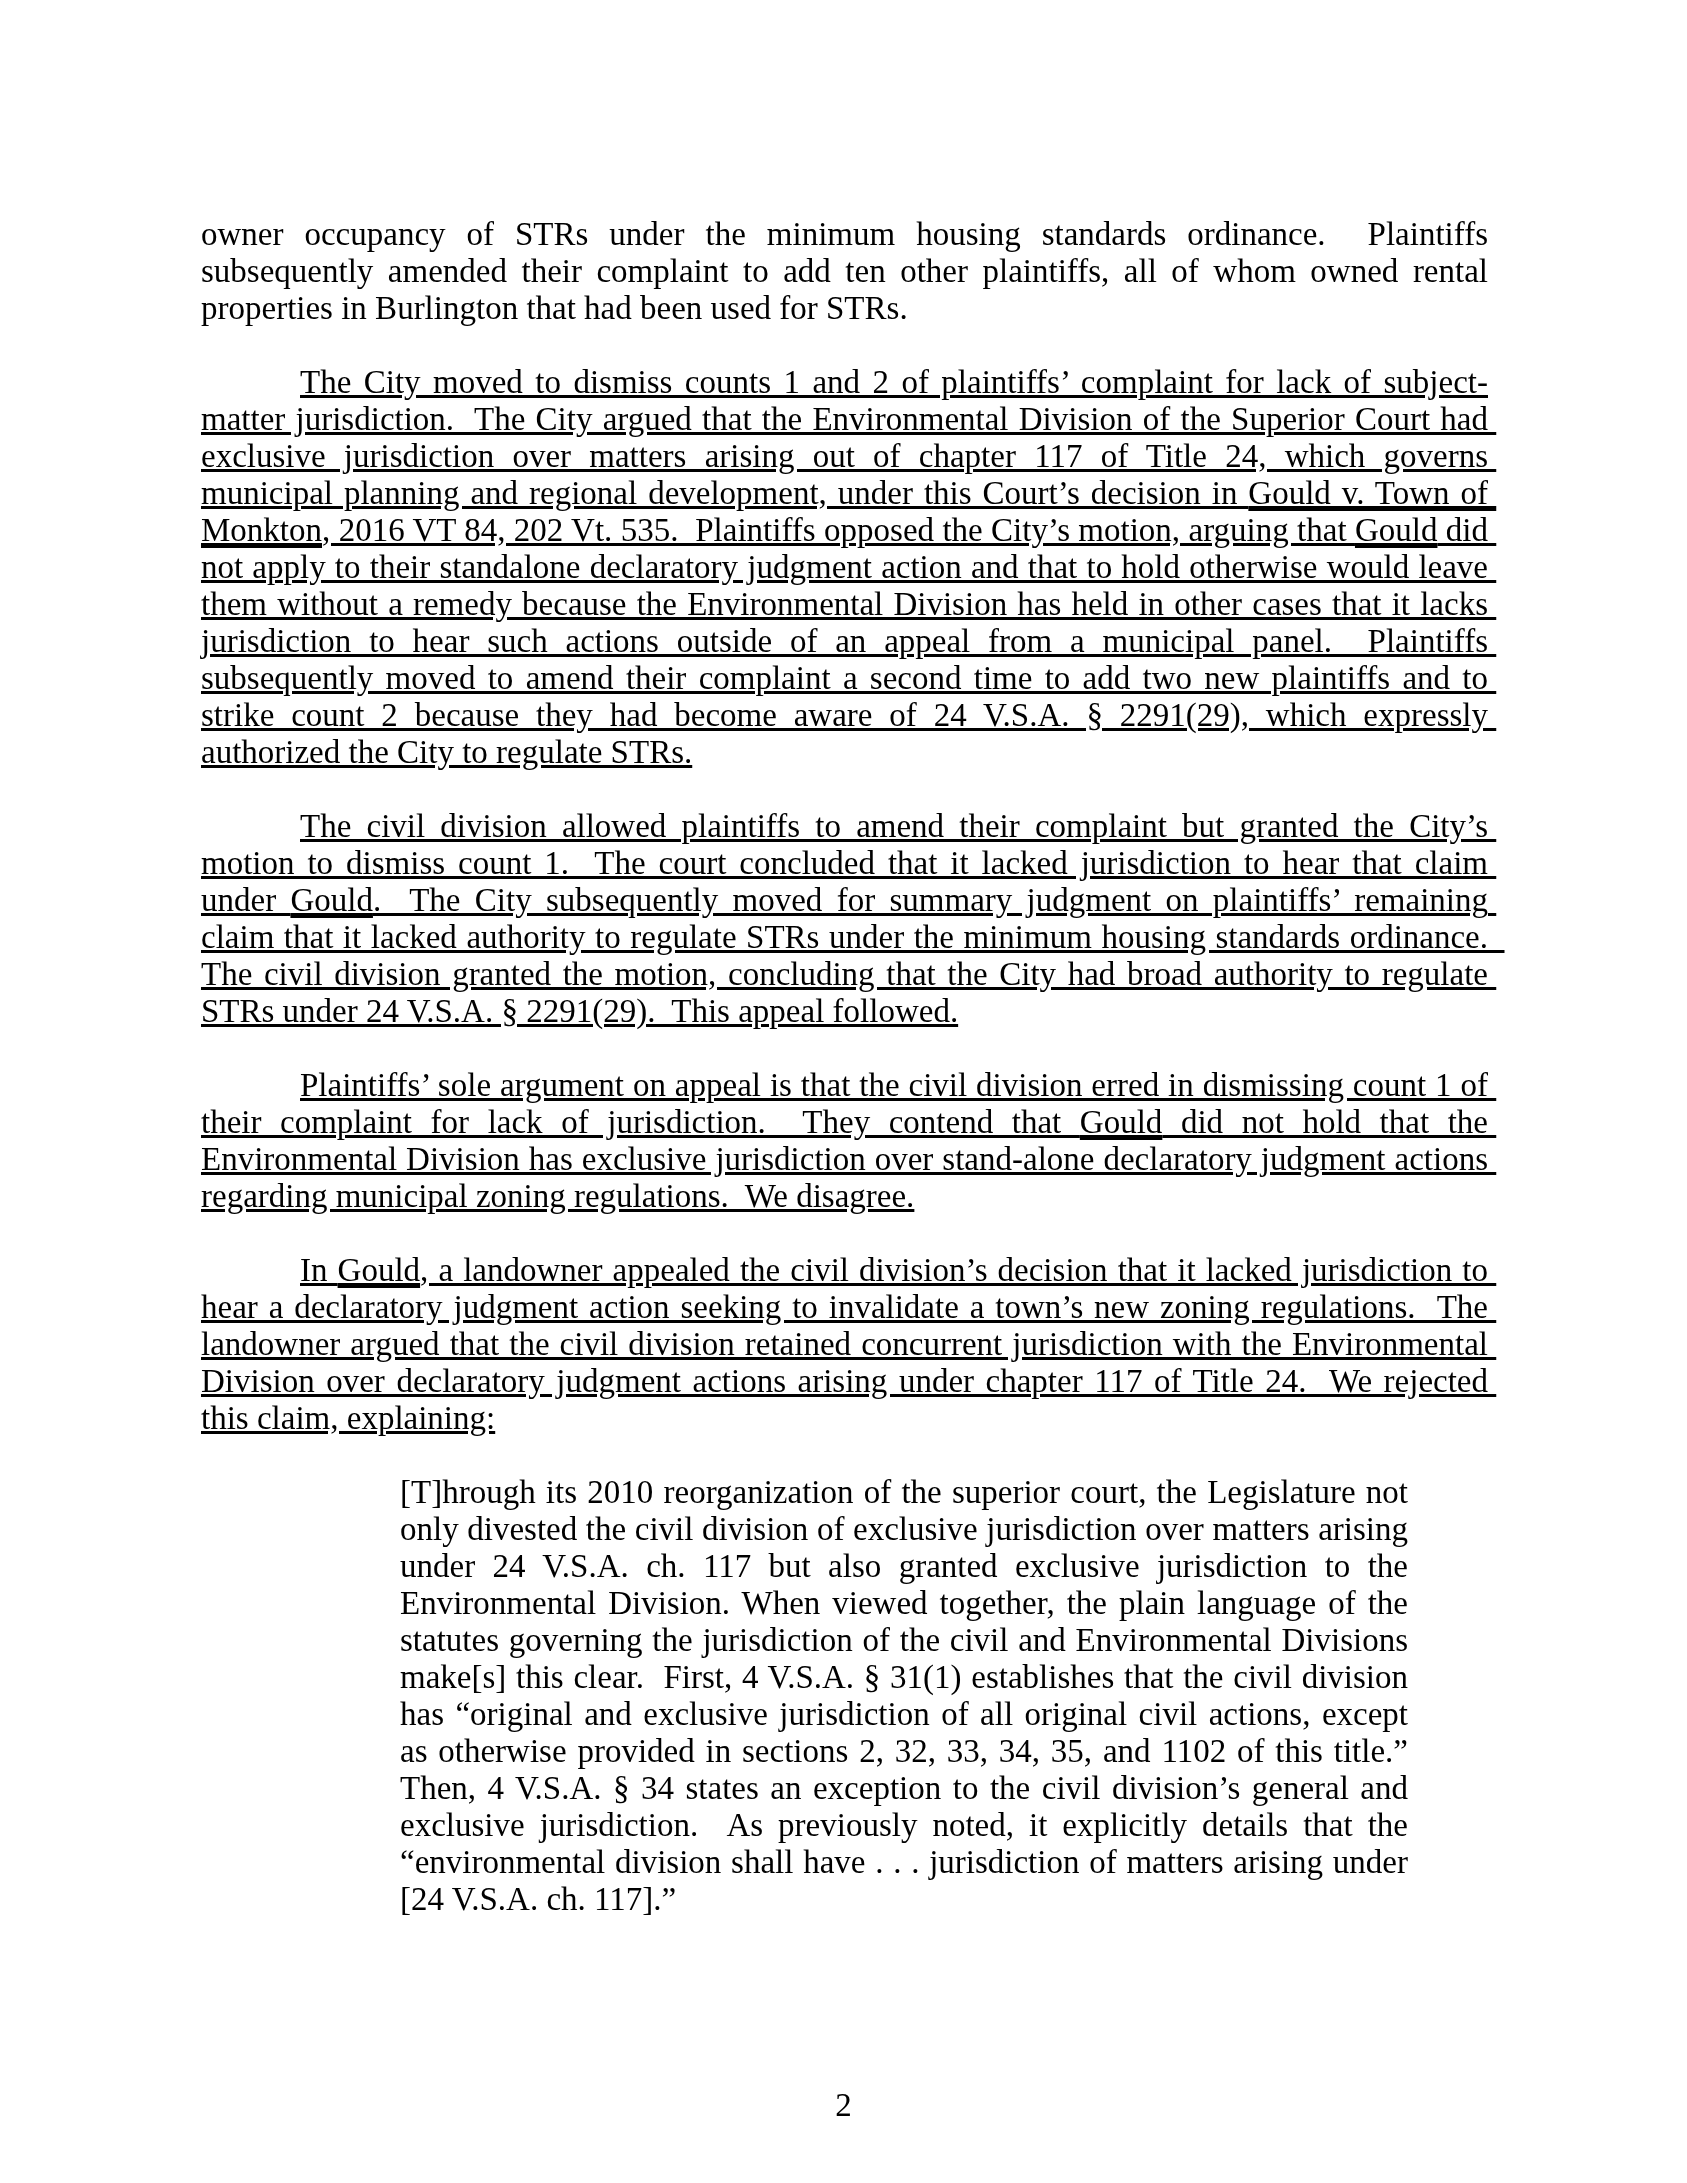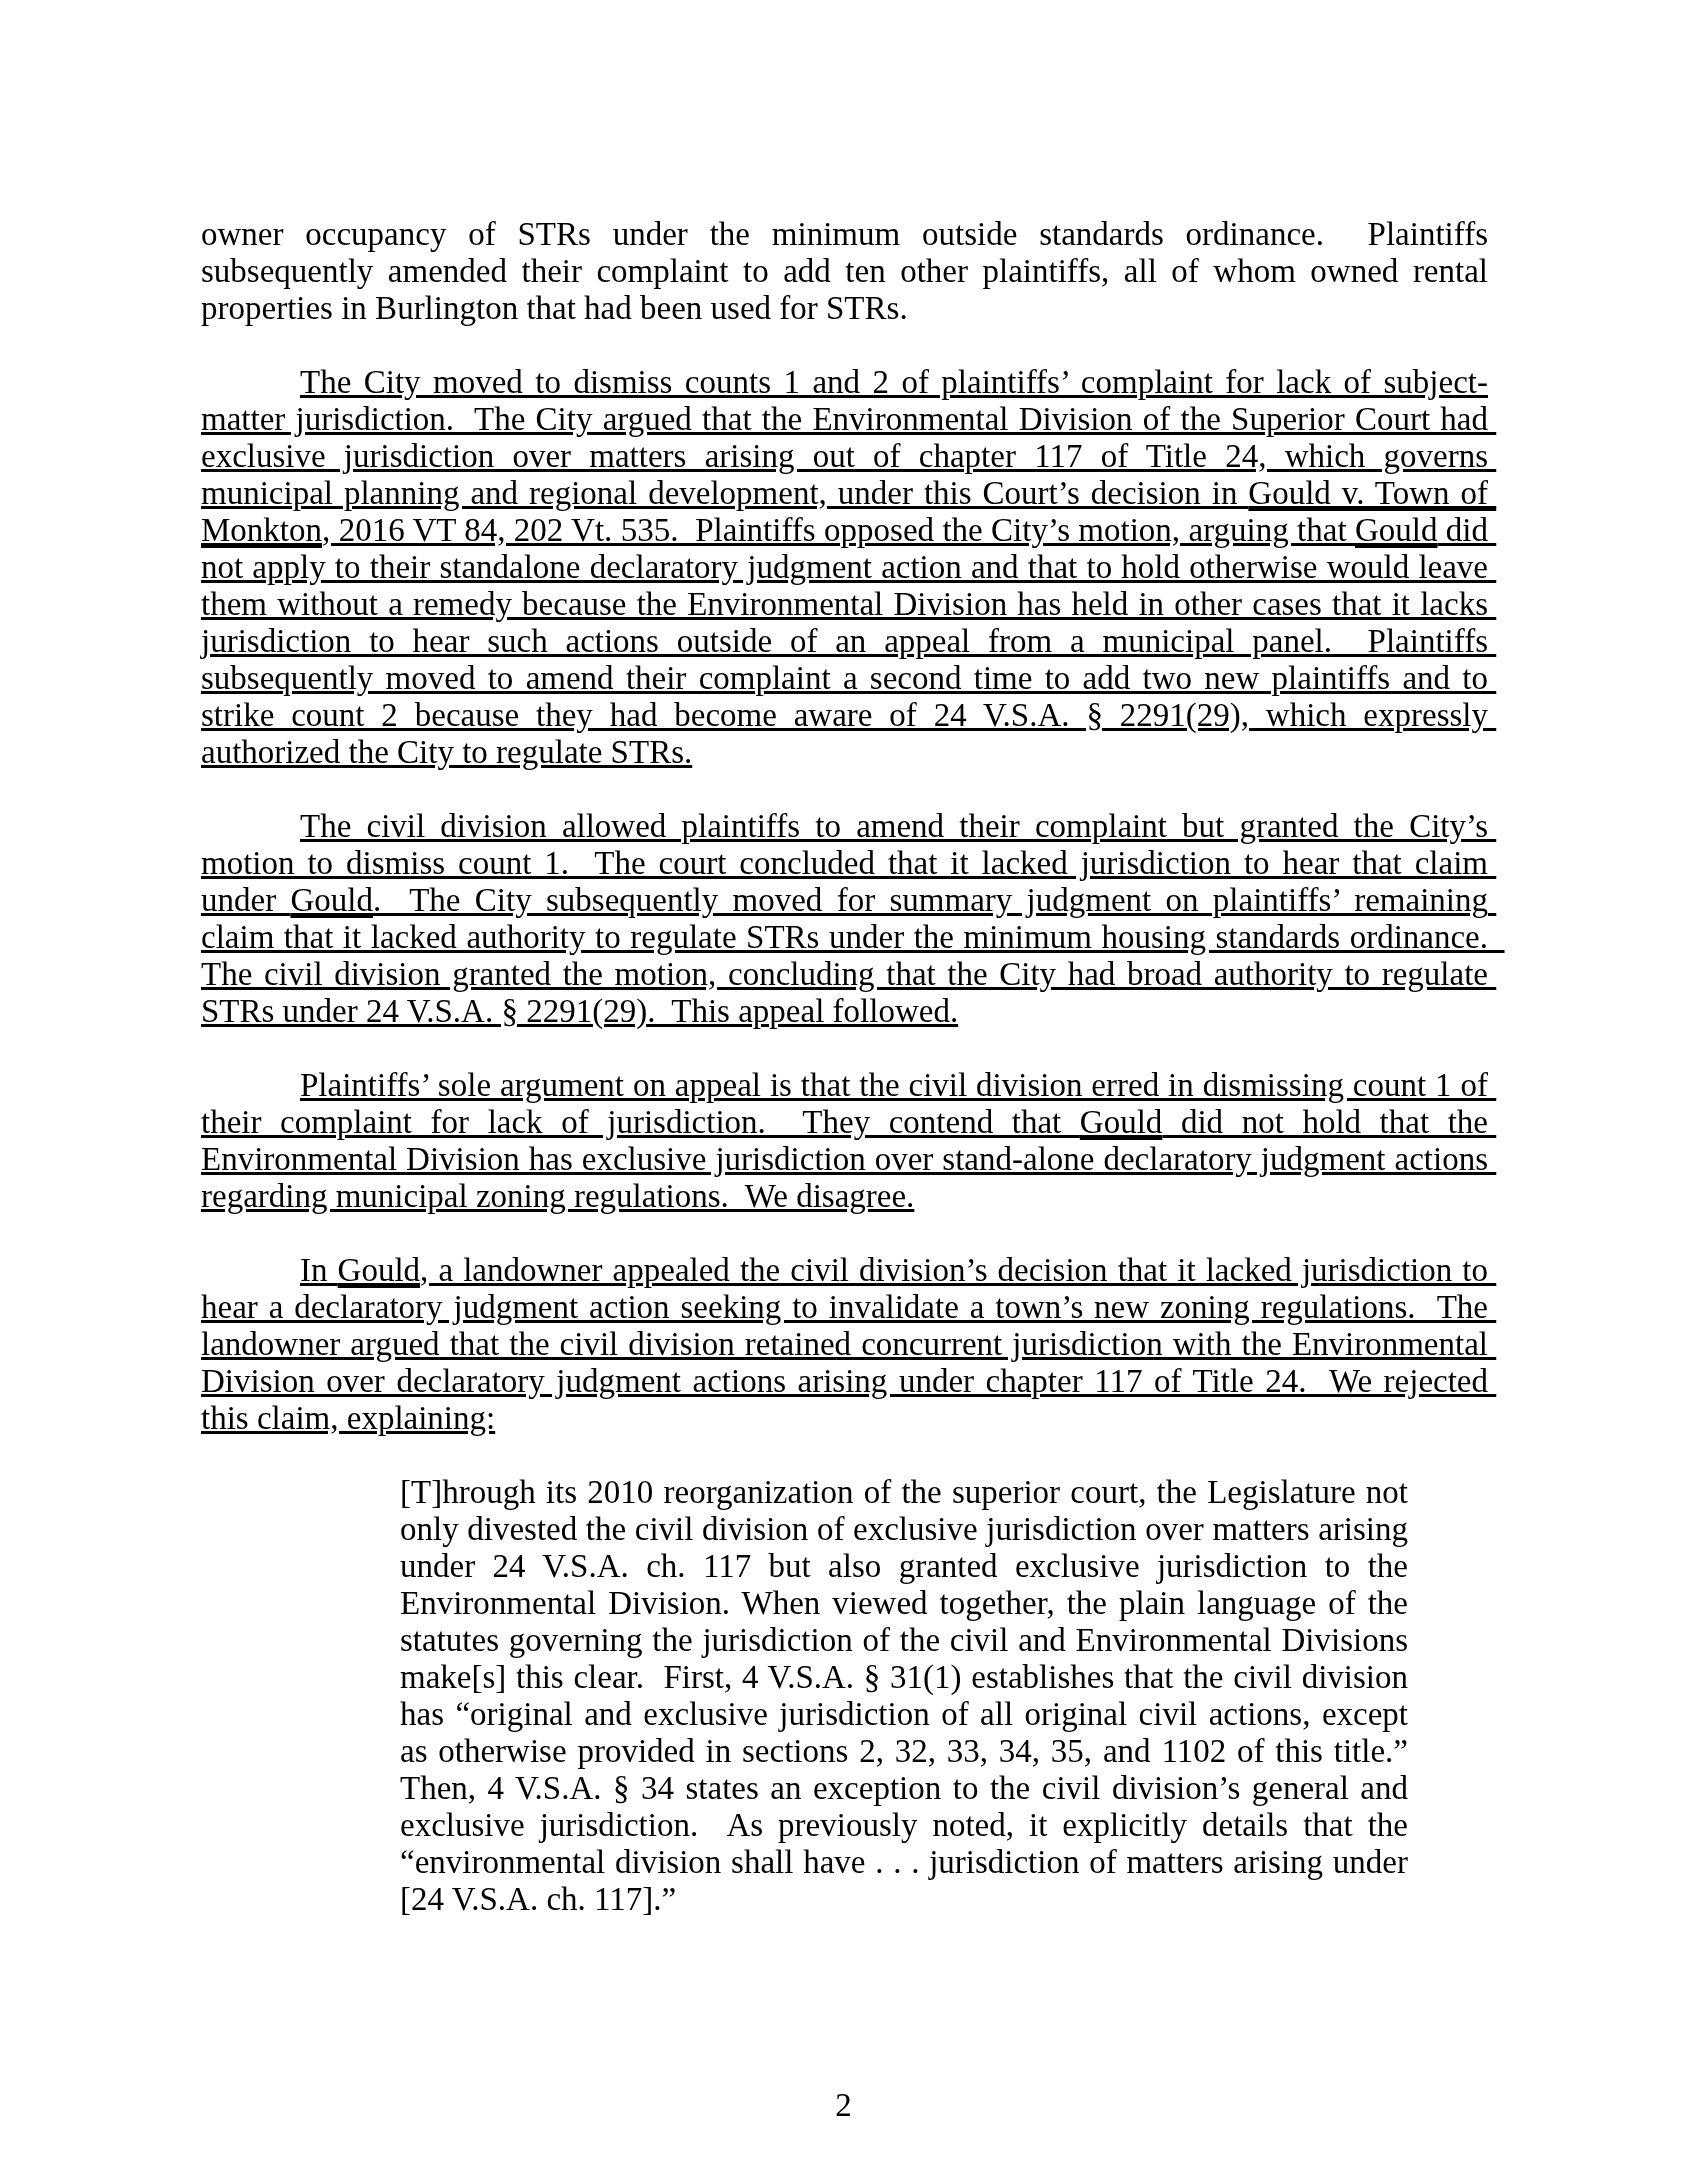--- a/index.html
+++ b/index.html
@@ -47,21 +47,21 @@
     left: 0;
     width: 100%;
     text-align: center;
   }
 </style>
 </head>
 <body>
 
 <div class="page">
   <div class="content">
-      <p class="para"><span>owner occupancy of STRs under the minimum outside standards ordinance.  Plaintiffs subsequently amended their complaint to add ten other plaintiffs, all of whom owned rental properties in Burlington that had been used for STRs.</span></p>
+      <p class="para"><span>owner occupancy of STRs under the minimum housing standards ordinance.  Plaintiffs subsequently amended their complaint to add ten other plaintiffs, all of whom owned rental properties in Burlington that had been used for STRs.</span></p>
       <p class="para indent"><span>The City moved to dismiss counts 1 and 2 of plaintiffs’ complaint for lack of subject-matter jurisdiction.  The City argued that the Environmental Division of the Superior Court had exclusive jurisdiction over matters arising out of chapter 117 of Title 24, which governs municipal planning and regional development, under this Court’s decision in </span><span class="underline">Gould v. Town of Monkton</span><span>, 2016 VT 84, 202 Vt. 535.  Plaintiffs opposed the City’s motion, arguing that </span><span class="underline">Gould</span><span> did not apply to their standalone declaratory judgment action and that to hold otherwise would leave them without a remedy because the Environmental Division has held in other cases that it lacks jurisdiction to hear such actions outside of an appeal from a municipal panel.  Plaintiffs subsequently moved to amend their complaint a second time to add two new plaintiffs and to strike count 2 because they had become aware of 24 V.S.A. § 2291(29), which expressly authorized the City to regulate STRs.</span></p>
       <p class="para indent"><span>The civil division allowed plaintiffs to amend their complaint but granted the City’s motion to dismiss count 1.  The court concluded that it lacked jurisdiction to hear that claim under </span><span class="underline">Gould</span><span>.  The City subsequently moved for summary judgment on plaintiffs’ remaining claim that it lacked authority to regulate STRs under the minimum housing standards ordinance.  The civil division granted the motion, concluding that the City had broad authority to regulate STRs under 24 V.S.A. § 2291(29).  This appeal followed.</span></p>
       <p class="para indent"><span>Plaintiffs’ sole argument on appeal is that the civil division erred in dismissing count 1 of their complaint for lack of jurisdiction.  They contend that </span><span class="underline">Gould</span><span> did not hold that the Environmental Division has exclusive jurisdiction over stand-alone declaratory judgment actions regarding municipal zoning regulations.  We disagree.</span></p>
       <p class="para indent"><span>In </span><span class="underline">Gould</span><span>, a landowner appealed the civil division’s decision that it lacked jurisdiction to hear a declaratory judgment action seeking to invalidate a town’s new zoning regulations.  The landowner argued that the civil division retained concurrent jurisdiction with the Environmental Division over declaratory judgment actions arising under chapter 117 of Title 24.  We rejected this claim, explaining:</span></p>
       <p class="para blockquote"><span>[T]hrough its 2010 reorganization of the superior court, the Legislature not only divested the civil division of exclusive jurisdiction over matters arising under 24 V.S.A. ch. 117 but also granted exclusive jurisdiction to the Environmental Division. When viewed together, the plain language of the statutes governing the jurisdiction of the civil and Environmental Divisions make[s] this clear.  First, 4 V.S.A. § 31(1) establishes that the civil division has “original and exclusive jurisdiction of all original civil actions, except as otherwise provided in sections 2, 32, 33, 34, 35, and 1102 of this title.”  Then, 4 V.S.A. § 34 states an exception to the civil division’s general and exclusive jurisdiction.  As previously noted, it explicitly details that the “environmental division shall have . . . jurisdiction of matters arising under [24 V.S.A. ch. 117].”</span></p>
     </div>
   <div class="page-number">2</div>
 </div>
 
 

